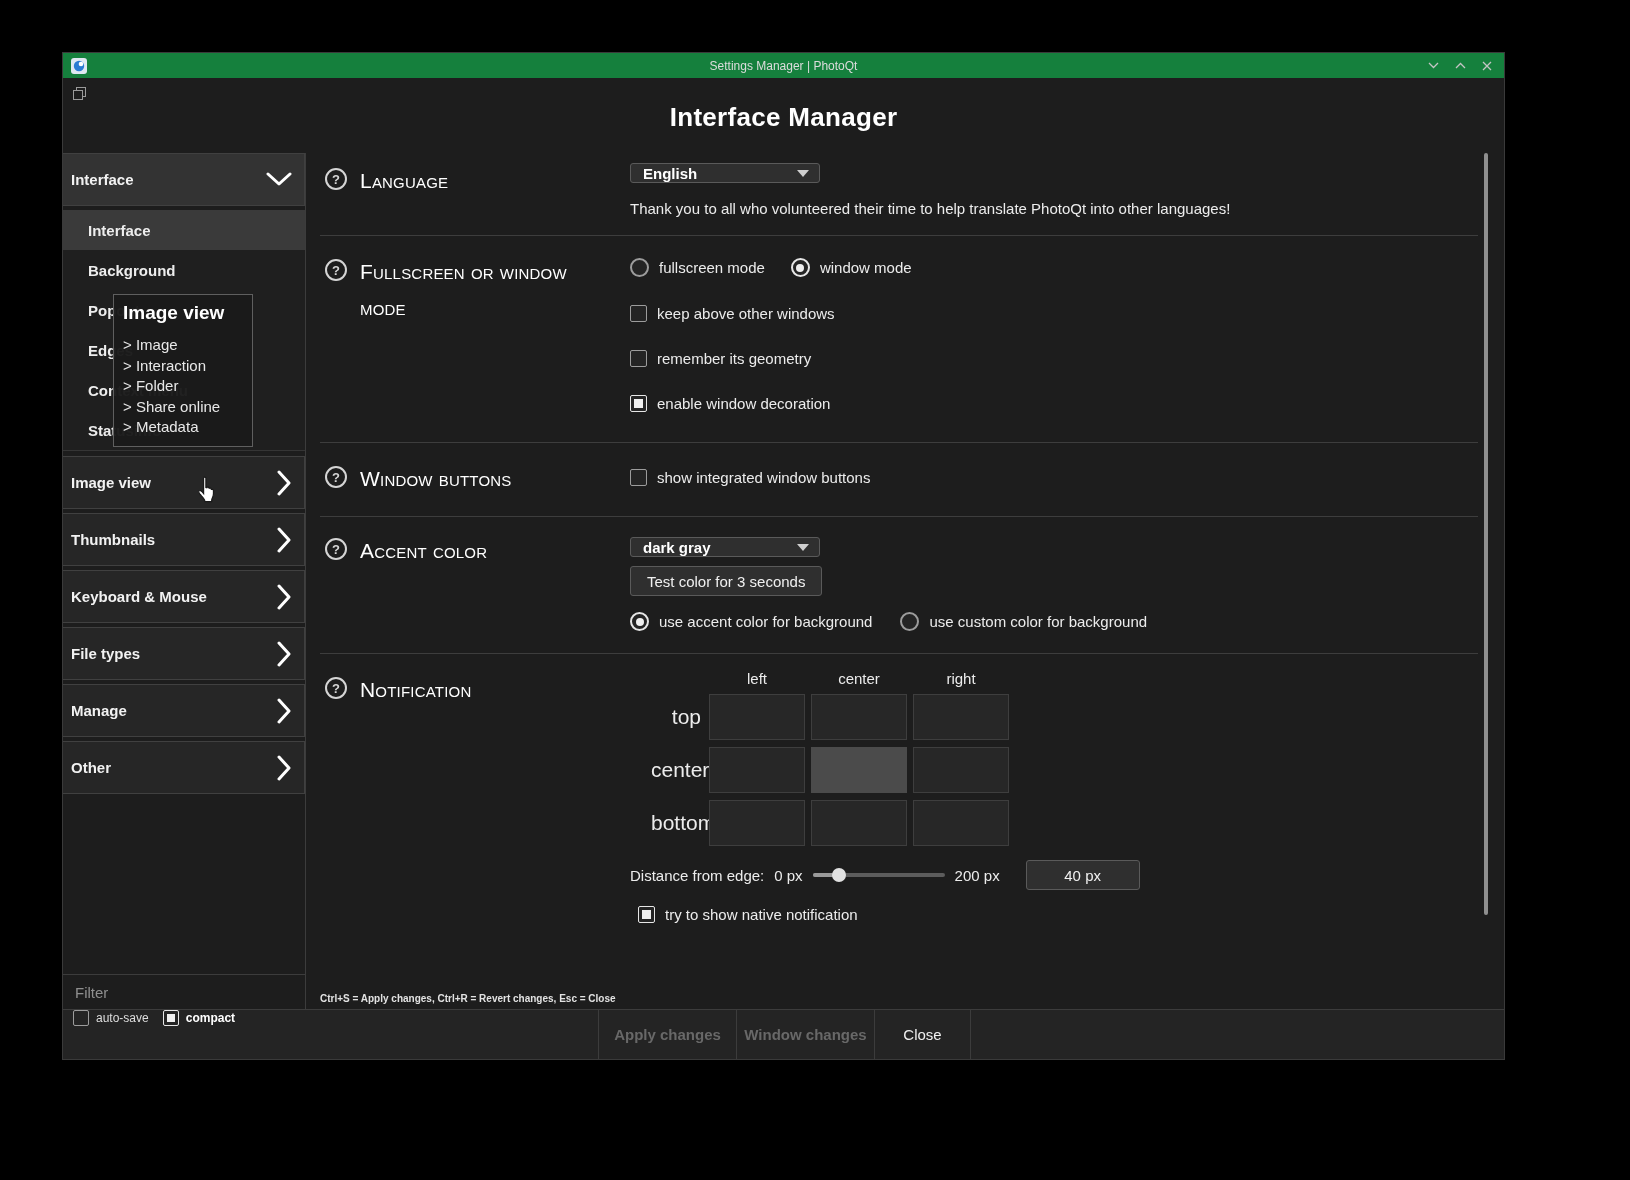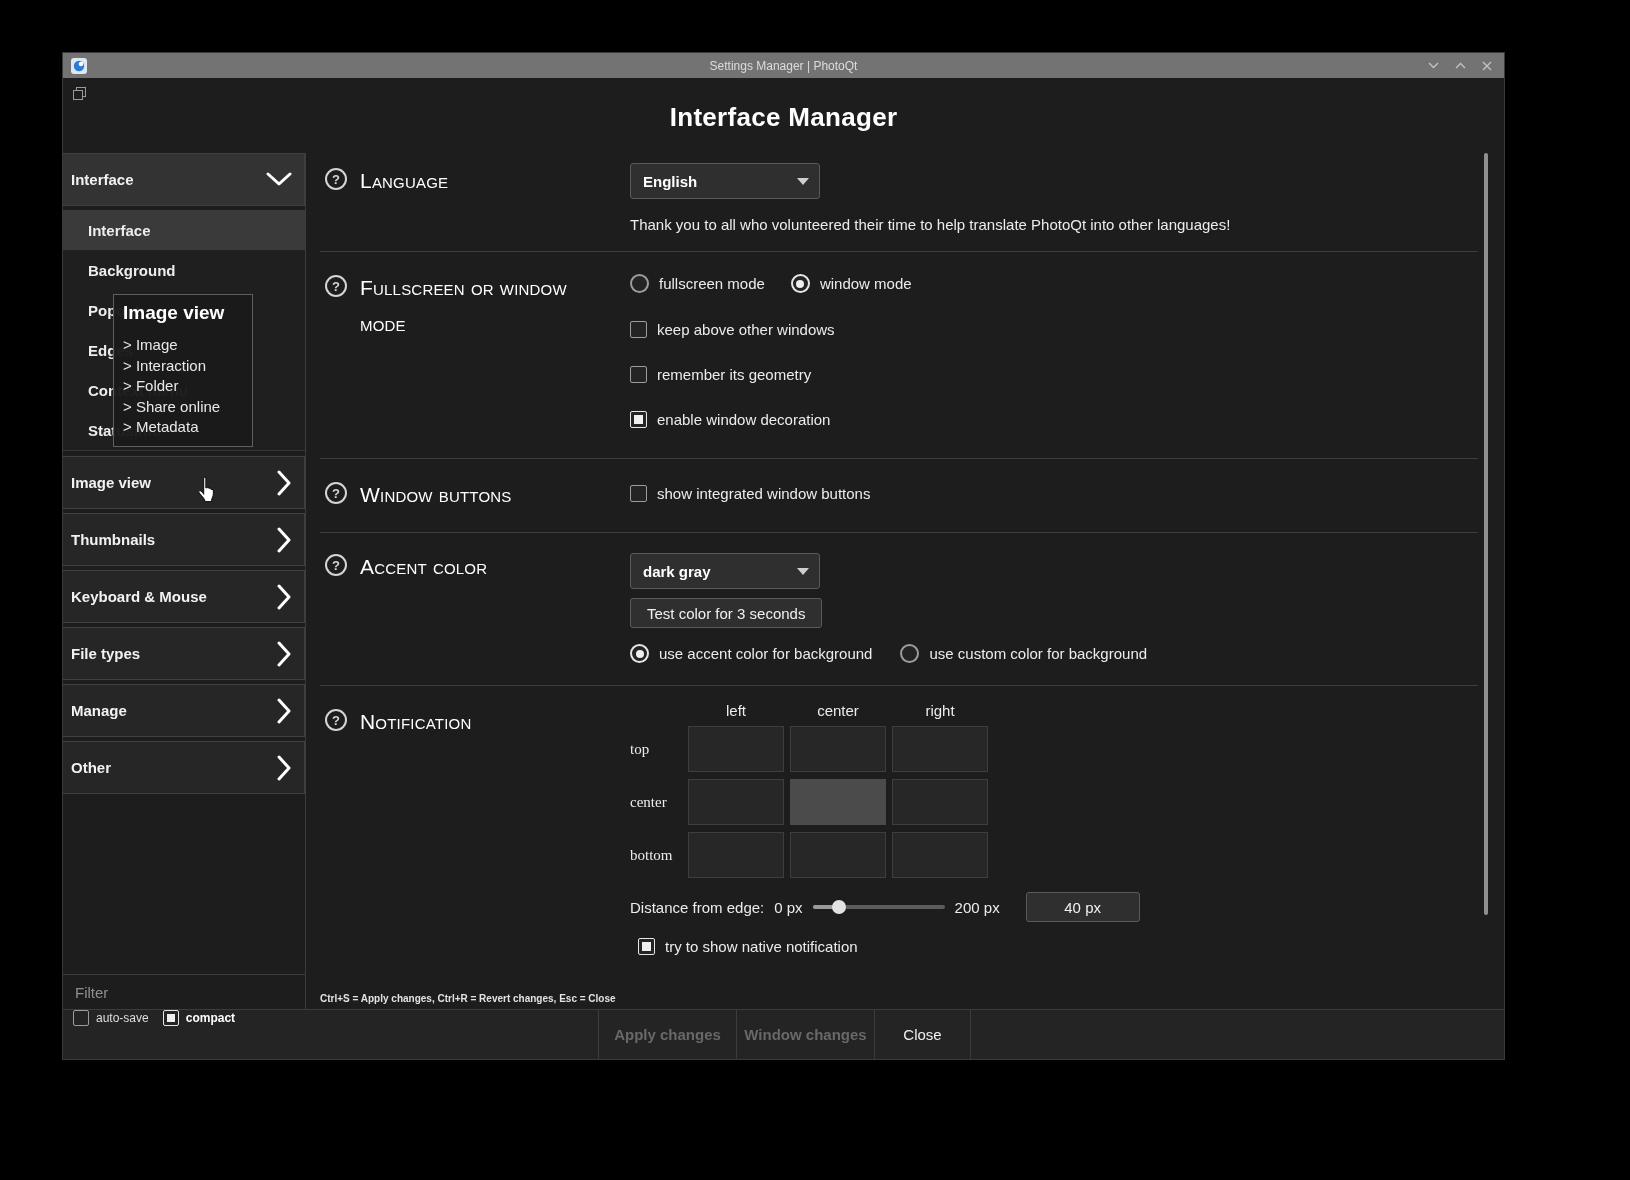--- a/index.html
+++ b/index.html
@@ -5,21 +5,21 @@
   * { box-sizing: border-box; }
   body {
     margin: 0; width: 1630px; height: 1180px; background: #000;
     font-family: "Liberation Sans", sans-serif; color: #f0f0f0;
     position: relative; overflow: hidden;
   }
   .window { position: absolute; left: 62px; top: 52px; width: 1443px; height: 1008px;
     background: #1d1d1d; border: 1px solid #3a3a3a; }
 
   
-  .titlebar { position: relative; height: 25px; background: #737373; display: flex; align-items: center; }
+  .titlebar { position: relative; height: 25px; background: #15803d; display: flex; align-items: center; }
   .app-icon { margin-left: 8px; display: flex; z-index: 1; }
   .tb-title { position: absolute; left: 0; right: 0; text-align: center; font-size: 12px; color: #dcdcdc; }
   .tb-controls { margin-left: auto; display: flex; gap: 16px; margin-right: 12px; align-items: center; z-index: 1; }
   .tbc { display: flex; }
 
   
   .heading-row { position: relative; height: 75px; }
   .detach { position: absolute; left: 9px; top: 8px; }
   .heading { margin: 0; padding-top: 24px; text-align: center; font-size: 26px; font-weight: bold; color: #fff; letter-spacing: .3px; }
 
@@ -48,21 +48,21 @@
   .help { width: 22px; height: 22px; border: 2px solid #d5d5d5; border-radius: 50%; color: #d5d5d5;
     font-size: 13px; font-weight: bold; display: flex; align-items: center; justify-content: center; flex-shrink: 0; margin-top: 5px; }
   .sec-title { font-variant: small-caps; font-weight: normal; font-size: 21px; line-height: 1.7; color: #fff; max-width: 250px; letter-spacing: .2px; }
   .sec-body { flex: 1; }
   .sec-language .sec-left { padding-top: 10px; } .sec-language .sec-body { padding-top: 10px; padding-bottom: 18px; }
   .sec-mode .sec-left { padding-top: 18px; }    .sec-mode .sec-body { padding-top: 22px; padding-bottom: 30px; }
   .sec-wb .sec-left { padding-top: 18px; }      .sec-wb .sec-body { padding-top: 26px; padding-bottom: 30px; }
   .sec-accent .sec-left { padding-top: 16px; }  .sec-accent .sec-body { padding-top: 20px; padding-bottom: 22px; }
   .sec-notif .sec-left { padding-top: 18px; }   .sec-notif .sec-body { padding-top: 16px; padding-bottom: 12px; }
 
-  .dd { width: 190px; height: 36px; background: #2f2f2f; border: 1px solid #5a5a5a; border-radius: 3px;
+  .dd { width: 190px; height: 20px; background: #2f2f2f; border: 1px solid #5a5a5a; border-radius: 3px;
     display: flex; align-items: center; justify-content: space-between; padding: 0 10px 0 12px;
     font-weight: bold; font-size: 15px; color: #fff; }
   .tri { width: 0; height: 0; border-left: 6px solid transparent; border-right: 6px solid transparent; border-top: 7px solid #cfcfcf; }
   .note { margin-top: 17px; font-size: 15px; color: #ececec; }
 
   .row { display: flex; align-items: center; }
   .radio-row { gap: 26px; }
   .opt { display: flex; align-items: center; gap: 10px; font-size: 15px; color: #ececec; }
   .cbrow { margin-top: 28px; }
   .radio { width: 19px; height: 19px; border: 2px solid #9c9c9c; border-radius: 50%; position: relative; flex-shrink: 0; background: #242424; }
@@ -70,23 +70,23 @@
   .radio.selected::after { content: ""; position: absolute; left: 3.5px; top: 3.5px; width: 8px; height: 8px; border-radius: 50%; background: #efefef; }
   .cb { width: 17px; height: 17px; border: 1px solid #9c9c9c; border-radius: 2px; position: relative; flex-shrink: 0; background: #242424; }
   .cb.checked { border-color: #e6e6e6; }
   .cb.checked::after { content: ""; position: absolute; left: 3px; top: 3px; right: 3px; bottom: 3px; background: #efefef; }
 
   .btn { display: inline-flex; align-items: center; justify-content: center; background: #2f2f2f; border: 1px solid #5a5a5a;
     border-radius: 3px; color: #f0f0f0; font-size: 15px; height: 30px; padding: 0 16px; }
   .testbtn { margin-top: 9px; }
   .valbtn { width: 114px; margin-left: 16px; }
 
-  .ngrid { display: grid; grid-template-columns: 52px repeat(3, 96px); column-gap: 6px; row-gap: 7px; align-items: center; }
+  .ngrid { display: grid; grid-template-columns: 52px repeat(3, 96px); column-gap: 6px; row-gap: 7px; align-items: center; margin-left: 21px; }
   .ncol { text-align: center; font-size: 15px; color: #ececec; }
-  .nrowlbl { font-size: 15px; color: #ececec; padding-right: 2px; font-family: Liberation Serif, serif; }
+  .nrowlbl { text-align: right; font-size: 21px; color: #ececec; padding-right: 2px; }
   .ncell { width: 96px; height: 46px; background: #272727; border: 1px solid #3e3e3e; }
   .ncell.sel { background: #4b4b4b; border-color: #4b4b4b; }
   .drow { display: flex; align-items: center; margin-top: 14px; font-size: 15px; color: #ececec; gap: 10px; }
   .slider { position: relative; width: 132px; height: 4px; background: #5c5c5c; border-radius: 2px; flex-shrink: 0; }
   .slider .fill { position: absolute; left: 0; top: 0; bottom: 0; width: 20%; background: #9a9a9a; border-radius: 2px; }
   .slider .knob { position: absolute; top: -5px; left: calc(20% - 7px); width: 14px; height: 14px; border-radius: 50%; background: #e2e2e2; }
   .native-row { margin-top: 16px; padding-left: 8px; }
 
   .hintbar { position: absolute; left: 14px; right: 26px; bottom: 5px; font-size: 10px; font-weight: bold; color: #e2e2e2; }
   .scrollbar { position: absolute; left: 1421px; top: 100px; width: 4px; height: 762px; background: #8f8f8f; border-radius: 2px; }

